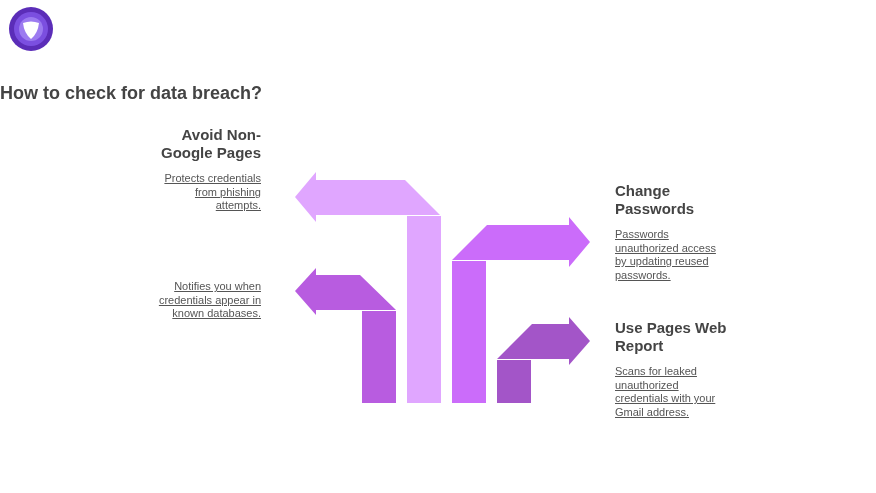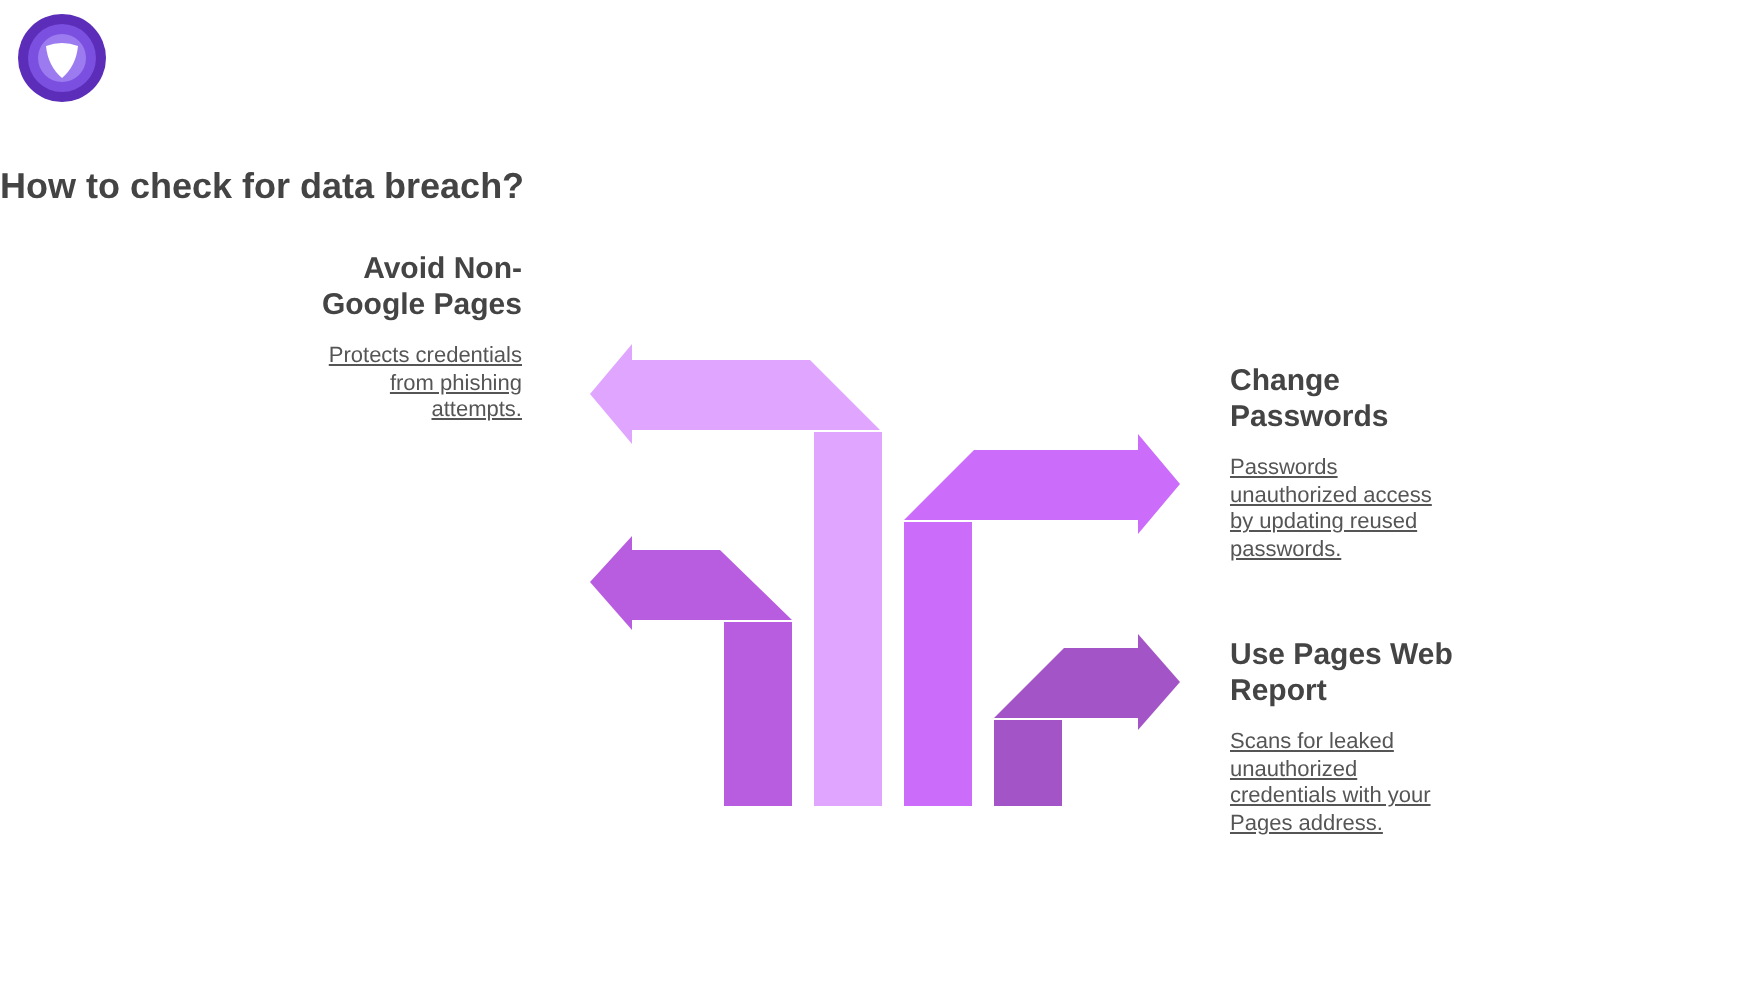--- a/index.html
+++ b/index.html
@@ -39,23 +39,24 @@
   <polygon points="497,359 532,324 569,324 569,317 590,341 569,365 569,359" fill="#A355C8"></polygon>
   <rect x="497" y="360" width="34" height="43" fill="#A355C8"></rect>
 </svg>
 
 <div class="item left" style="left:120px;width:141px;top:126px;">
   <h3><span>Avoid Non-</span><br><span>Google Pages</span></h3>
   <p><span>Protects credentials</span><br><span>from phishing</span><br><span>attempts.</span></p>
 </div>
 
 <div class="item left" style="left:120px;width:141px;top:270px;">
+  <p><span>Notifies you when</span><br><span>credentials appear in</span><br><span>known databases.</span></p>
 </div>
 
 <div class="item" style="left:615px;width:140px;top:182px;">
   <h3><span>Change</span><br><span>Passwords</span></h3>
   <p><span>Passwords</span><br><span>unauthorized access</span><br><span>by updating reused</span><br><span>passwords.</span></p>
 </div>
 
 <div class="item" style="left:615px;width:140px;top:319px;">
   <h3><span>Use Pages Web</span><br><span>Report</span></h3>
-  <p><span>Scans for leaked</span><br><span>unauthorized</span><br><span>credentials with your</span><br><span>Pages address.</span></p>
+  <p><span>Scans for leaked</span><br><span>unauthorized</span><br><span>credentials with your</span><br><span>Gmail address.</span></p>
 </div>
 
 </body></html>

